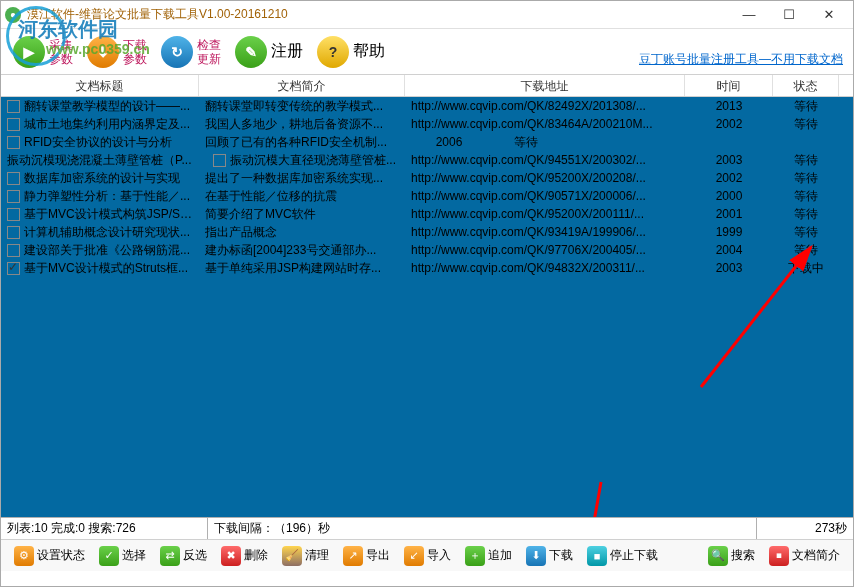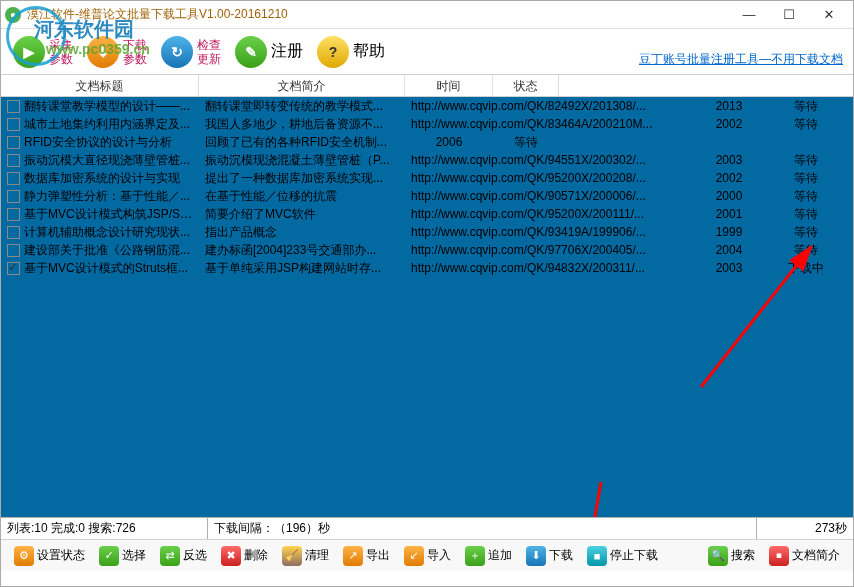--- a/index.html
+++ b/index.html
@@ -6,21 +6,21 @@
 body { width: 854px; height: 587px; background: #fff; overflow: hidden; position: relative; border: 1px solid #aaa; }
 
 .titlebar { height: 28px; background: #fff; display: flex; align-items: center; padding: 0 4px; border-bottom: 1px solid #e0e0e0; }
 .titlebar .app-icon { width: 16px; height: 16px; background: #4caf50; border-radius: 50%; margin-right: 6px; display: flex; align-items: center; justify-content: center; color: #fff; font-size: 10px; }
 .titlebar .title { font-size: 12px; color: #a16207; flex: 1; }
 .win-controls { display: flex; gap: 0; }
 .win-btn { width: 40px; height: 24px; display: flex; align-items: center; justify-content: center; font-size: 13px; color: #333; cursor: pointer; }
 
 .watermark { position: absolute; left: 5px; top: 5px; z-index: 10; pointer-events: none; opacity: 0.85; }
 .wm-circle { width: 60px; height: 60px; border: 3px solid #17a0d8; border-radius: 50%; position: absolute; left: 0; top: 0; }
-.wm-text { position: absolute; left: 28px; top: 10px; font-size: 20px; font-weight: bold; color: #0b78b8; white-space: nowrap; text-align: right; }
+.wm-text { position: absolute; left: 12px; top: 10px; font-size: 20px; font-weight: bold; color: #0b78b8; white-space: nowrap; text-align: right; }
 .wm-url { position: absolute; left: 40px; top: 35px; font-size: 14px; color: #59a82e; font-weight: bold; white-space: nowrap; }
 
 .toolbar { height: 46px; display: flex; align-items: center; padding: 2px 6px; gap: 2px; border-bottom: 1px solid #d0d0d0; position: relative; }
 .tool-item { display: flex; align-items: center; gap: 4px; padding: 2px 6px; cursor: pointer; }
 .tool-icon { width: 32px; height: 32px; border-radius: 50%; display: flex; align-items: center; justify-content: center; color: #fff; font-size: 14px; font-weight: bold; }
 .tool-labels { display: flex; flex-direction: column; font-size: 12px; line-height: 14px; color: #be185d; }
 .toolbar .link { position: absolute; right: 10px; bottom: 6px; font-size: 12px; color: #0066cc; text-decoration: underline; }
 
 .ic-green { background: linear-gradient(#6ad04a,#3aa018); }
 .ic-orange { background: linear-gradient(#ffb347,#e07b00); }
@@ -112,20 +112,21 @@
     <div class="tool-icon ic-yellow">?</div>
     <span>帮助</span>
   </div>
   <a class="link">豆丁账号批量注册工具—不用下载文档</a>
 </div>
 
 <div class="content">
   <div class="table-head">
     <div class="th c-title">文档标题</div>
     <div class="th c-desc">文档简介</div>
+    <div class="th c-url">下载地址</div>
     <div class="th c-time">时间</div>
     <div class="th c-status">状态</div>
   </div>
   <div class="table-body" id="tbody">
 
     <svg class="red-arrow arrow1" width="150" height="180">
       <defs>
           <marker id="ah1" markerWidth="10" markerHeight="10" refX="8" refY="3" orient="auto">
             <path d="M0,0 L0,6 L9,3 z" fill="#ff0000"></path>
           </marker>
@@ -154,22 +155,22 @@
         <div class="td c-time">2002</div>
         <div class="td c-status">等待</div>
       </div>
       <div class="row">
         <div class="td c-title"><span class="chk"></span>RFID安全协议的设计与分析</div>
         <div class="td c-desc" style="text-align:left">回顾了已有的各种RFID安全机制...</div>
         <div class="td c-time">2006</div>
         <div class="td c-status">等待</div>
       </div>
       <div class="row">
+        <div class="td c-desc" style="text-align:left">振动沉模现浇混凝土薄壁管桩（P...</div>
         <div class="td c-title"><span class="chk"></span>振动沉模大直径现浇薄壁管桩...</div>
-        <div class="td c-desc" style="text-align:left">振动沉模现浇混凝土薄壁管桩（P...</div>
         <div class="td c-url">http://www.cqvip.com/QK/94551X/200302/...</div>
         <div class="td c-time">2003</div>
         <div class="td c-status">等待</div>
       </div>
       <div class="row">
         <div class="td c-title"><span class="chk"></span>数据库加密系统的设计与实现</div>
         <div class="td c-desc" style="text-align:left">提出了一种数据库加密系统实现...</div>
         <div class="td c-url">http://www.cqvip.com/QK/95200X/200208/...</div>
         <div class="td c-time">2002</div>
         <div class="td c-status">等待</div>

